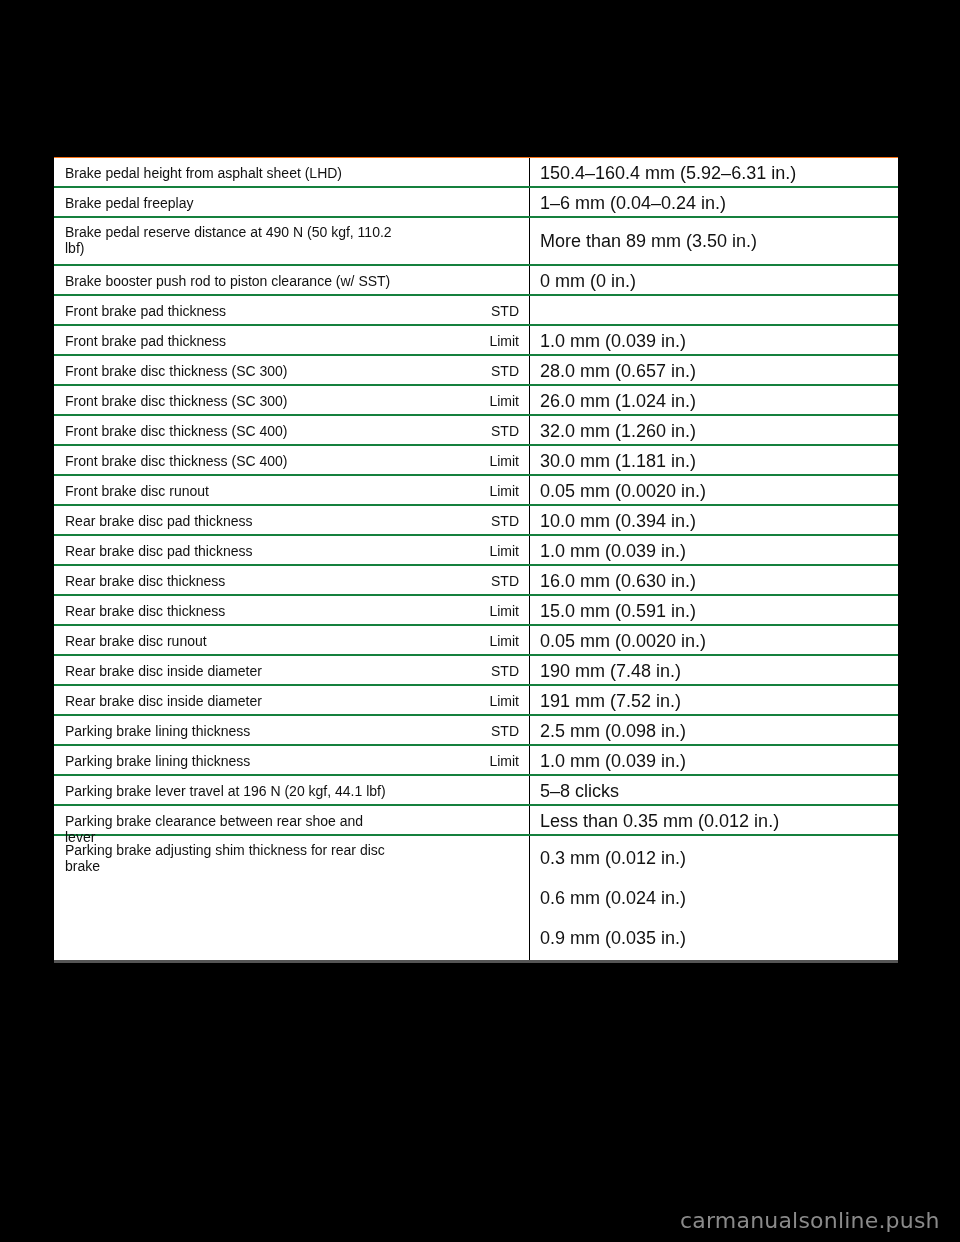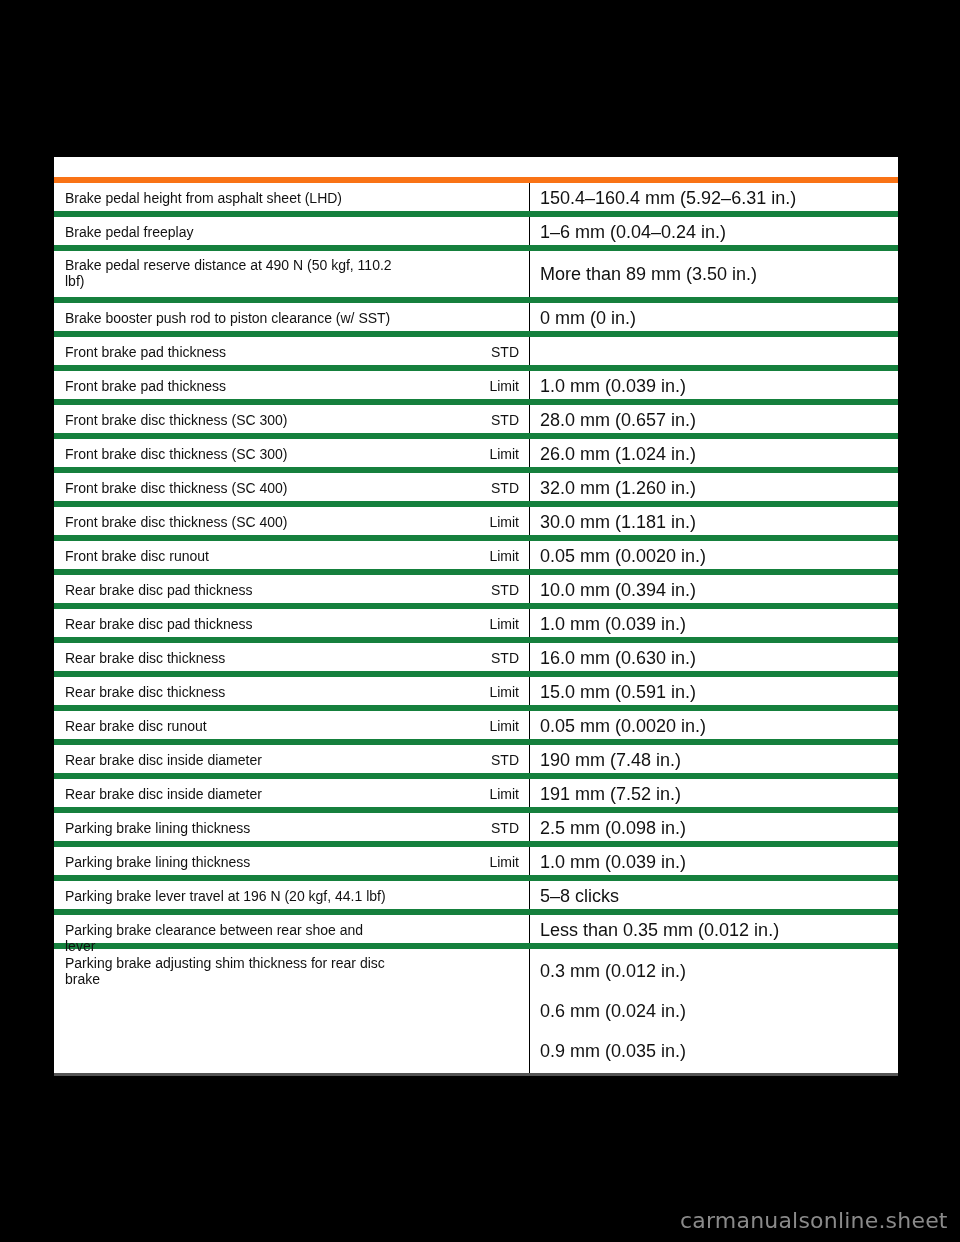--- a/index.html
+++ b/index.html
@@ -18,24 +18,24 @@
       position: absolute;
       left: 54px;
       top: 157px;
       width: 844px;
       background: #ffffff;
       border-collapse: collapse;
       border-bottom: 3px solid #555;
     }
     .spec-row {
       display: flex;
-      border-top: 6px solid #15803d;
+      border-top: 2px solid #15803d;
       background: #fff;
     }
-    .spec-row:first-child { border-top: 6px solid #f97316; margin-top: 20px; }
+    .spec-row:first-child { border-top: 1px solid #f97316; }
     .col-item {
       width: 476px;
       box-sizing: border-box;
       padding: 6px 10px 6px 11px;
       display: flex;
       align-items: flex-start;
       justify-content: space-between;
       border-right: 1px solid #000;
       font-size: 14px;
       color: #111;
@@ -233,13 +233,13 @@
         <span class="label">Parking brake adjusting shim thickness for rear disc brake</span>
       </div>
     <div class="col-value">
       <span>0.3 mm (0.012 in.)</span>
       <span>0.6 mm (0.024 in.)</span>
       <span>0.9 mm (0.035 in.)</span>
     </div>
   </div>
 </div>
 
-<div class="watermark">carmanualsonline.sheet</div>
+<div class="watermark">carmanualsonline.push</div>
 
 </body></html>

